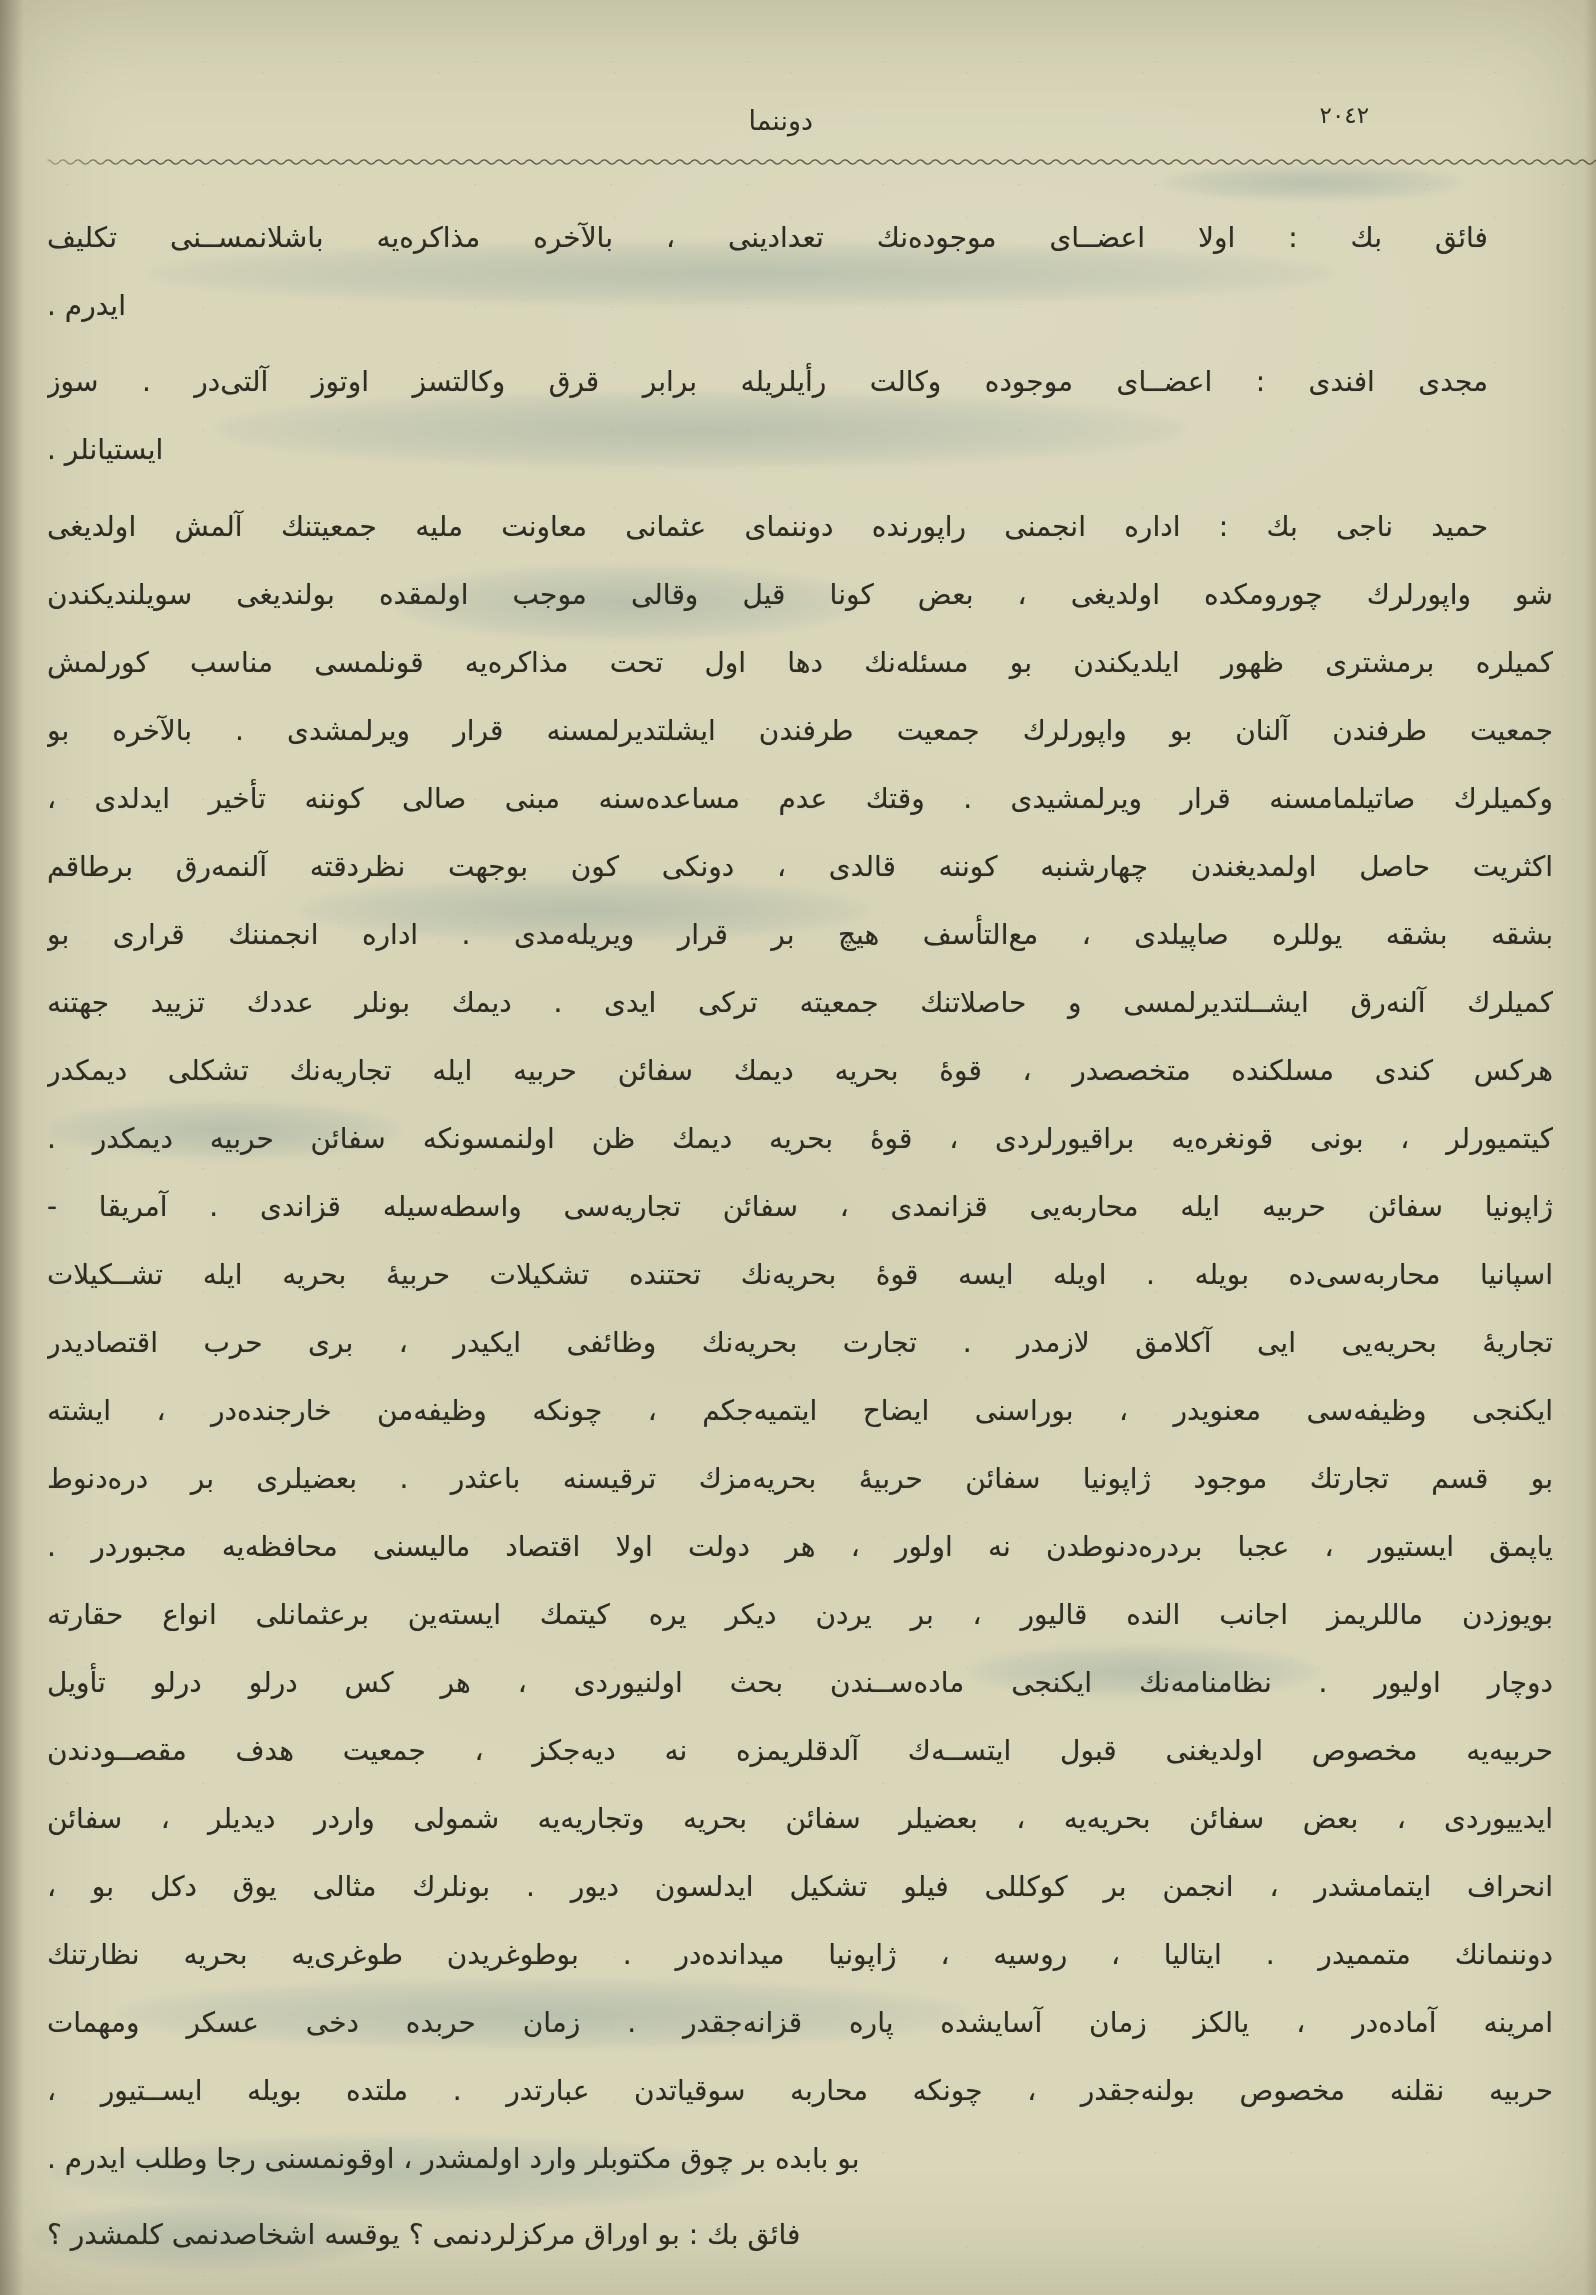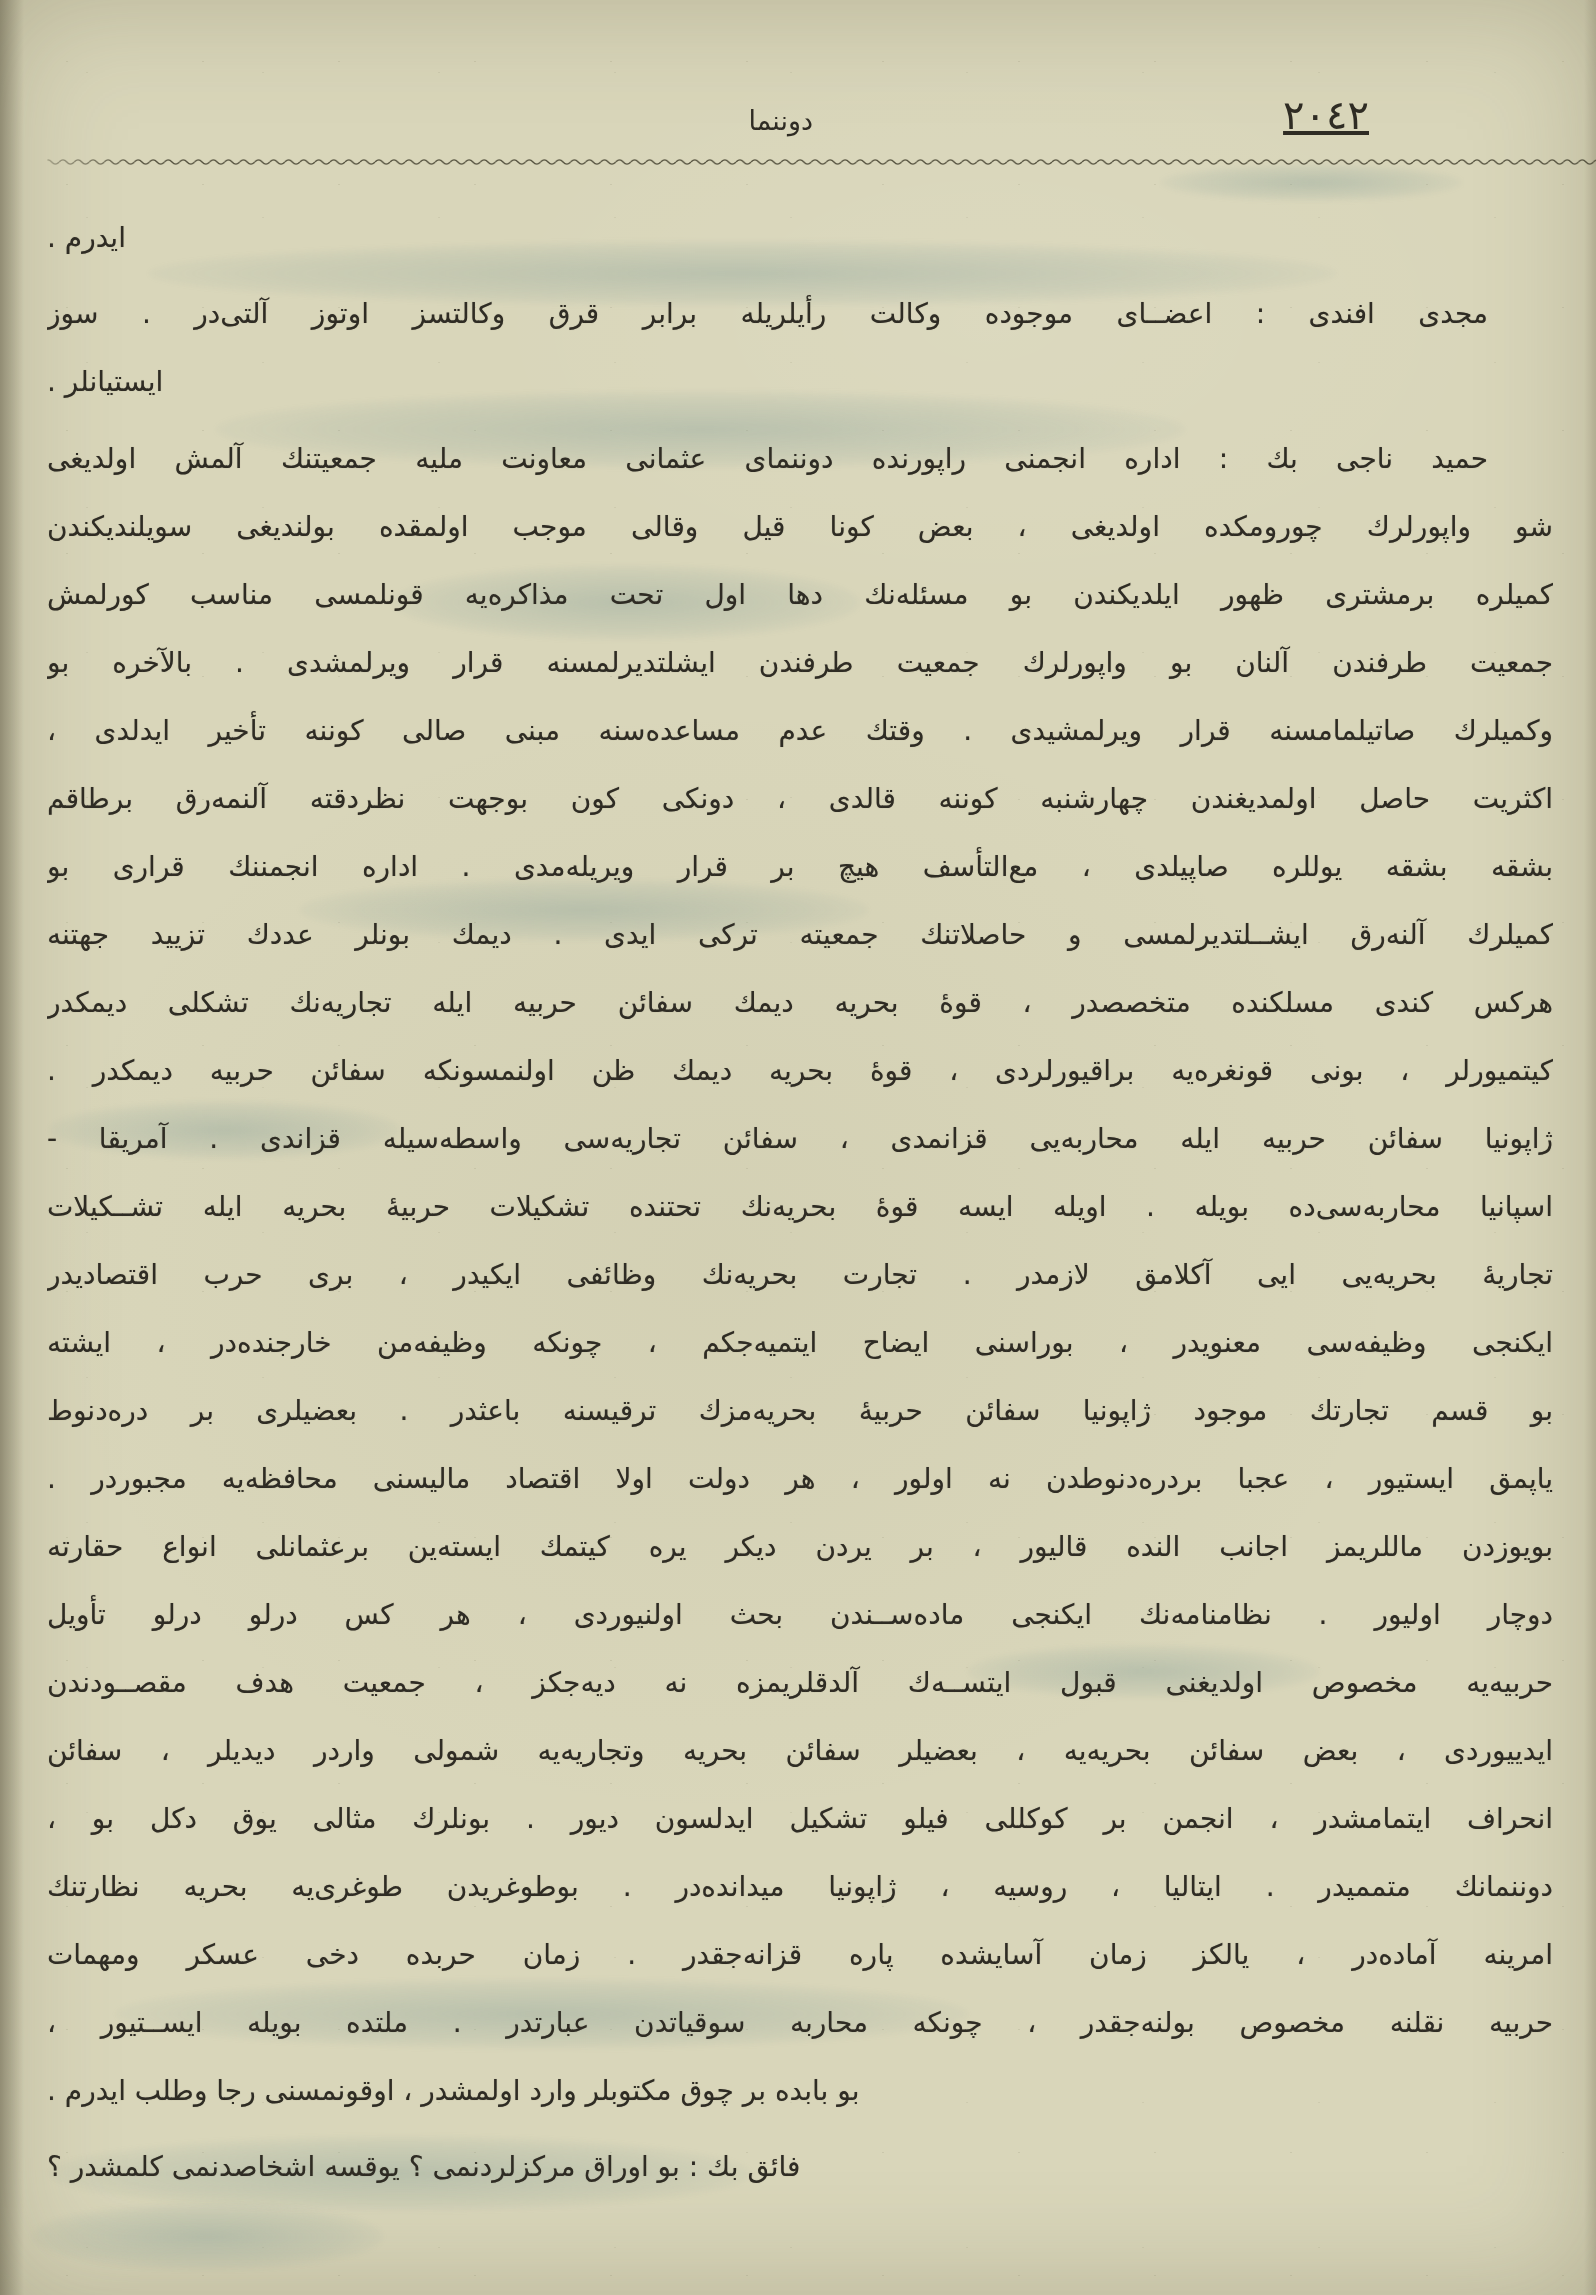--- a/index.html
+++ b/index.html
@@ -41,23 +41,22 @@
   .b4 {left:301px;  top:879px; width:568px;  height:62px;}
   .b5 {left:50px;   top:1101px; width:351px;  height:58px;}
   .b6 {left:1162px; top:164px;  width:301px;  height:37px;}
   .b7 {left:117px;  top:1979px; width:852px; height:70px;}
   .b8 {left:50px;   top:2136px; width:702px;  height:75px;}
   .b9 {left:33px;   top:2203px; width:351px;  height:67px;}
   .b10{left:969px; top:1645px; width:351px;  height:53px;}
 
   .pagenum{
     position:absolute;top:94px;right:227px;
-    font-size:40px;line-height:42px;letter-spacing:3.3px;
+    font-size:23px;line-height:42px;letter-spacing:3.3px;
     color:#2f2c24;
-    text-decoration:underline;
   }
   .title{
     position:absolute;top:102px;left:0;right:0;
     text-align:center;
     font-size:27px;line-height:38px;
     transform:translateX(-16.7px);
     color:#2f2c24;
   }
   .wavy{position:absolute;left:0;top:157px;}
 
@@ -121,20 +120,21 @@
         <stop offset="1" stop-color="#ffffff" stop-opacity="1"></stop>
       </linearGradient>
       <mask id="wavemask">
         <rect x="0" y="0" width="1911" height="12" fill="url(#wavefade)"></rect>
       </mask>
     </defs>
     <rect x="58" y="0" width="1853" height="12" fill="url(#wavepat)" mask="url(#wavemask)"></rect>
   </svg>
 
   <main class="text">
+    <div class="line j indent">فائق بك : اولا اعضــاى موجوده‌نك تعدادينى ، بالآخره مذاكره‌يه باشلانمســنى تكليف</div>
     <div class="line end">ايدرم .</div>
     <div class="line j indent sp">مجدى افندى : اعضــاى موجوده وكالت رأيلريله برابر قرق وكالتسز اوتوز آلتى‌در . سوز</div>
     <div class="line end">ايستيانلر .</div>
     <div class="line j indent sp">حميد ناجى بك : اداره انجمنى راپورنده دوننماى عثمانى معاونت مليه جمعيتنك آلمش اولديغى</div>
     <div class="line j">شو واپورلرك چورومكده اولديغى ، بعض كونا قيل وقالى موجب اولمقده بولنديغى سويلنديكندن</div>
     <div class="line j">كميلره برمشترى ظهور ايلديكندن بو مسئله‌نك دها اول تحت مذاكره‌يه قونلمسى مناسب كورلمش</div>
     <div class="line j">جمعيت طرفندن آلنان بو واپورلرك جمعيت طرفندن ايشلتديرلمسنه قرار ويرلمشدى . بالآخره بو</div>
     <div class="line j">وكميلرك صاتيلمامسنه قرار ويرلمشيدى . وقتك عدم مساعده‌سنه مبنى صالى كوننه تأخير ايدلدى ،</div>
     <div class="line j">اكثريت حاصل اولمديغندن چهارشنبه كوننه قالدى ، دونكى كون بوجهت نظردقته آلنمه‌رق برطاقم</div>
     <div class="line j">بشقه بشقه يوللره صاپيلدى ، مع‌التأسف هيچ بر قرار ويريله‌مدى . اداره انجمننك قرارى بو</div>

